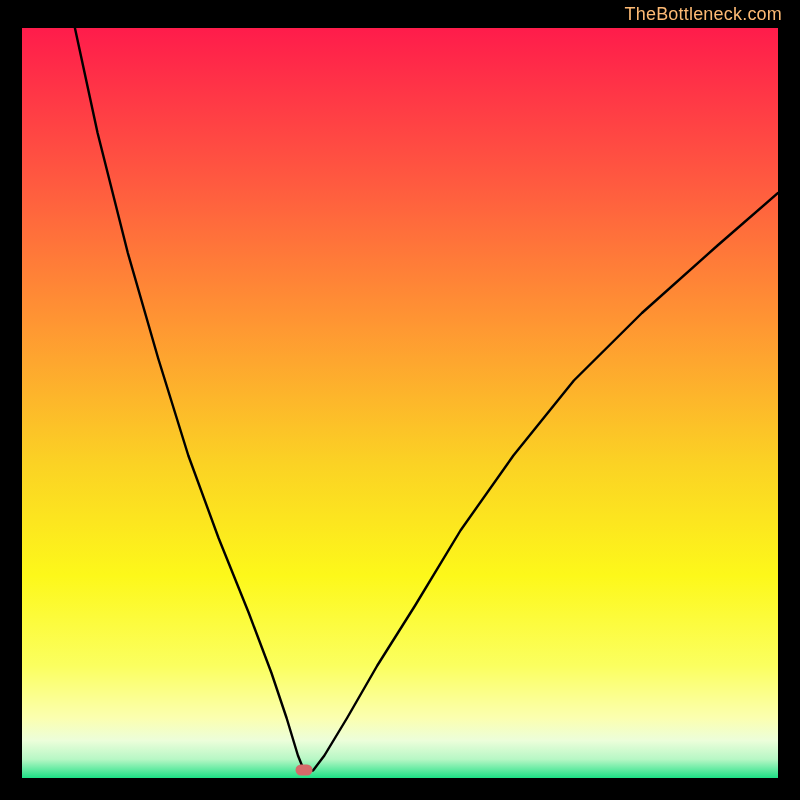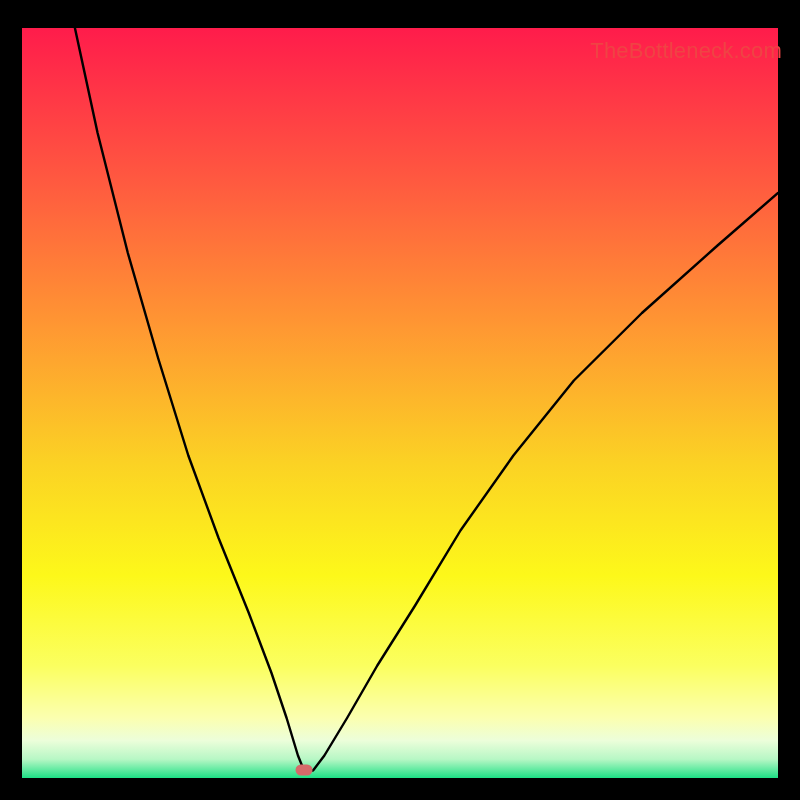--- a/index.html
+++ b/index.html
@@ -7,26 +7,25 @@
     width: 800px;
     height: 800px;
     background: #000;
     position: relative;
     font-family: Arial, Helvetica, sans-serif;
   }
   .watermark {
     position: absolute;
     top: 4px;
     right: 18px;
-    color: #ef4444;
-    font-size: 22px;
+    color: #fdba74;
+    font-size: 18px;
     font-weight: 400;
     letter-spacing: 0.2px;
     z-index: 10;
-    margin-top: 34px;
   }
   .plot-area {
     position: absolute;
     left: 22px;
     top: 28px;
     width: 756px;
     height: 750px;
   }
   .gradient {
     position: absolute;

